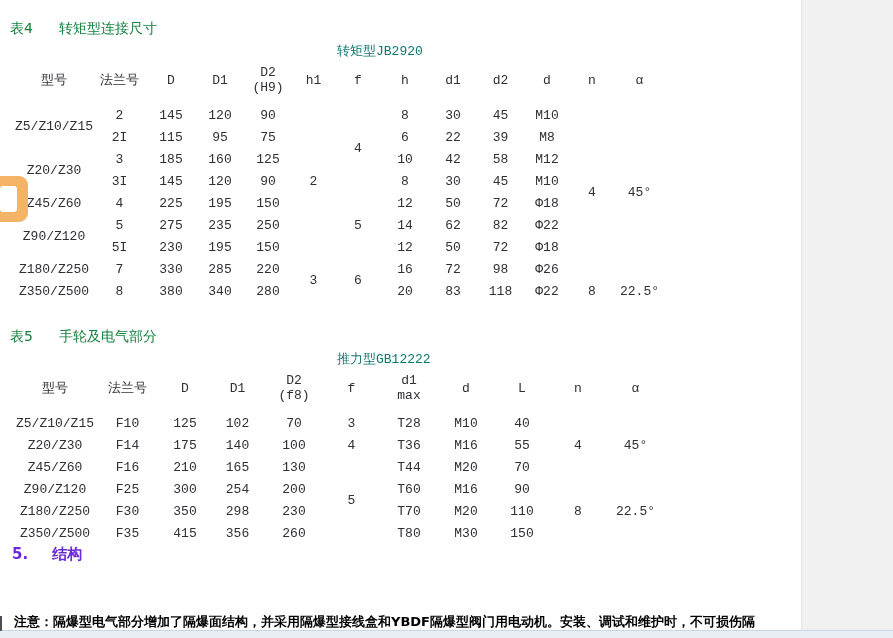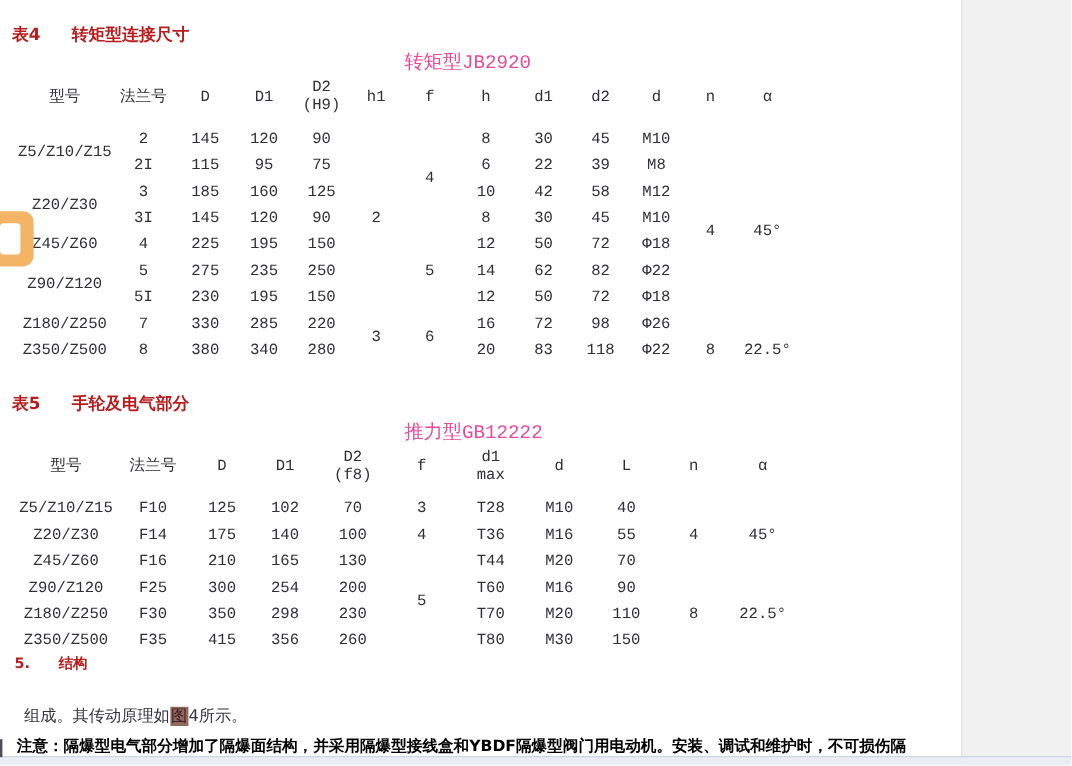--- a/index.html
+++ b/index.html
@@ -10,35 +10,35 @@
                 background:#f1f1f1;border-left:1px solid #e4e4e4;}
   .bottom-strip{position:absolute;left:0;top:630px;width:893px;height:8px;
                 background:#e9eef5;border-top:1px solid #ccd6e2;z-index:5;}
   .left-mark{position:absolute;left:0;top:616px;width:2px;height:15px;background:#4d4d58;z-index:6;}
   
   .side-tab{position:absolute;left:-12px;top:176px;width:40px;height:46px;
             background:#f4b466;border-radius:9px;z-index:4;cursor:pointer;}
   .side-tab .inner{position:absolute;left:12px;top:10px;width:17px;height:26px;
             background:#ffffff;border-radius:3px;}
   
-  .caption{position:absolute;font-weight:bold;font-size:14px;color:#b91c1c;white-space:nowrap;}
+  .caption{position:absolute;font-weight:normal;font-size:14px;color:#15803d;white-space:nowrap;}
   .caption .cap-title{margin-left:26px;}
-  .standard-label{position:absolute;font-size:16px;color:#ec4899;white-space:nowrap;
+  .standard-label{position:absolute;font-size:13px;color:#0f766e;white-space:nowrap;
                   font-family:"Liberation Mono","DejaVu Sans",monospace;}
   
   table.dim{position:absolute;border-collapse:collapse;table-layout:fixed;}
   table.dim th,table.dim td{padding:0;margin:0;text-align:center;vertical-align:middle;
       font:13px "Liberation Mono","DejaVu Sans",monospace;color:#2f2f35;font-weight:normal;
       overflow:hidden;white-space:nowrap;}
   table.dim tr.hdr{height:48px;}
   table.dim tr.data{height:22px;}
   th.hm{vertical-align:top;padding-top:4px;}
   th.hf{vertical-align:middle;padding-bottom:10px;}
   
-  .sec-heading{position:absolute;font-weight:bold;font-size:12px;color:#b91c1c;white-space:nowrap;text-align:right;}
+  .sec-heading{position:absolute;font-weight:bold;font-size:15px;color:#6d28d9;white-space:nowrap;text-align:right;}
   .sec-heading .sec-title{margin-left:24px;}
   .para-line{position:absolute;font-size:13.5px;color:#33333a;white-space:nowrap;}
   .note-line{position:absolute;font-size:13px;font-weight:bold;color:#000000;white-space:nowrap;}
   .hl{background:#92695f;color:#3c211d;padding:0 1px;}
 </style>
 </head>
 <body>
 
 <div id="screen">
 
@@ -302,18 +302,15 @@
       <td>T80</td>
       <td>M30</td>
       <td>150</td>
     </tr>
   </tbody>
     </table>
 
   <div class="sec-heading" style="left:12px;top:545px;">
     <span>5.</span><span class="sec-title">结构</span>
   </div>
-  <div class="para-line" style="left:20px;top:588px;">
-    <span>组成。其传动原理如</span><span class="hl">图</span><span>4所示。</span>
-  </div>
   <div class="note-line" style="left:14px;top:613px;">注意：隔爆型电气部分增加了隔爆面结构，并采用隔爆型接线盒和YBDF隔爆型阀门用电动机。安装、调试和维护时，不可损伤隔</div>
 
 </div>
 
 </body></html>

